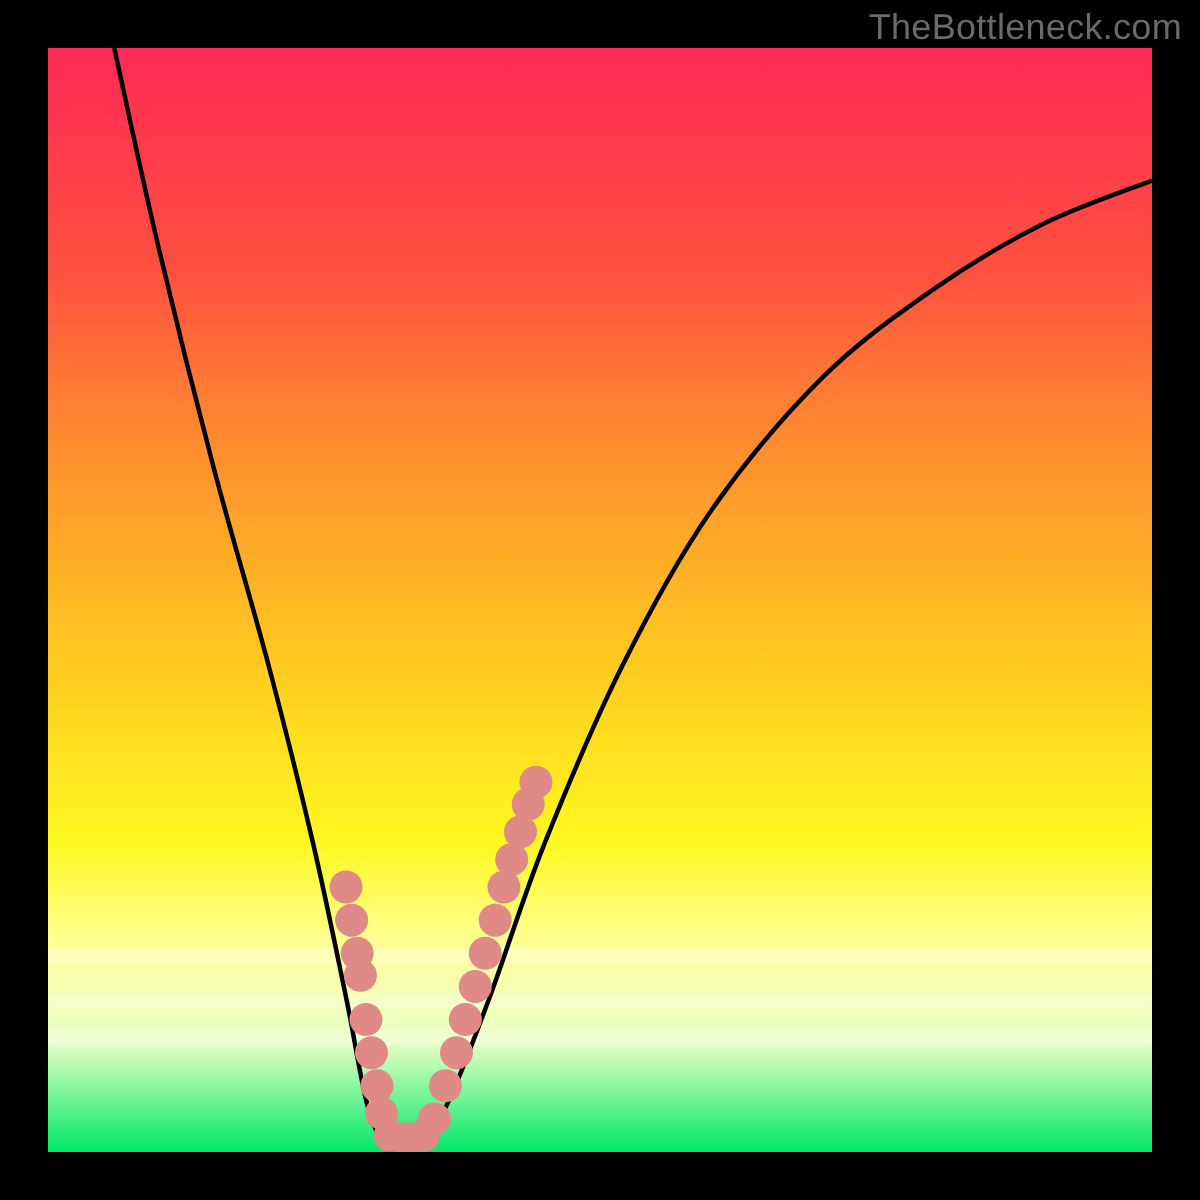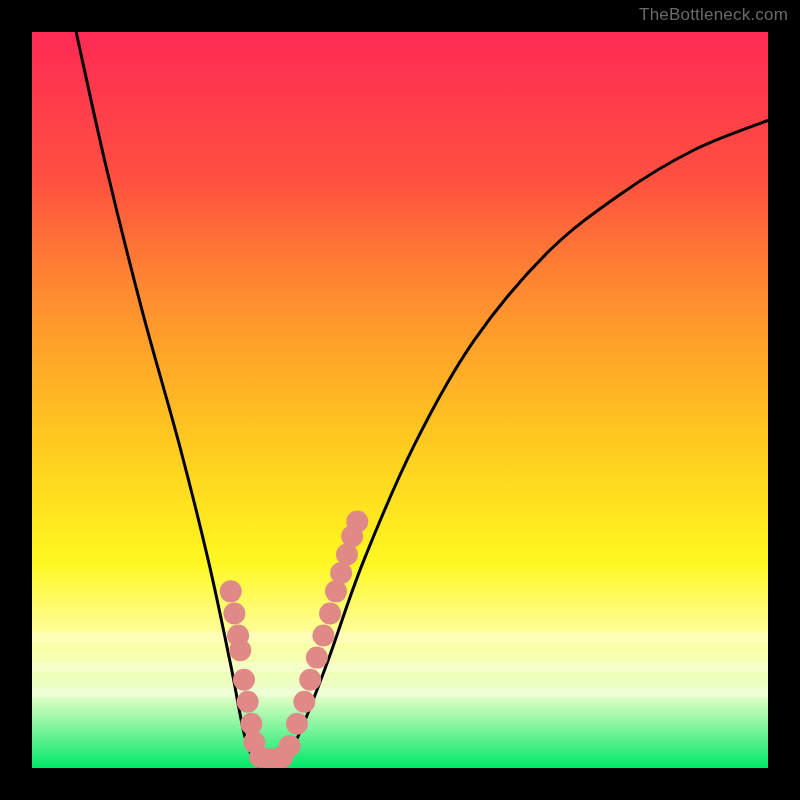--- a/index.html
+++ b/index.html
@@ -38,21 +38,21 @@
     position: absolute;
     left: 0; right: 0;
     height: 10px;
     background: rgba(255,255,255,0.25);
   }
   .watermark {
     position: absolute;
     top: 5px;
     right: 12px;
     color: #6a6a6a;
-    font-size: 17px;
+    font-size: 24px;
     letter-spacing: 0.2px;
   }
   svg { position: absolute; inset: 0; }
 </style>
 </head>
 <body>
 
 <div class="frame">
   <div class="gradient"></div>
   <div class="band-light" style="top:600px"></div>

